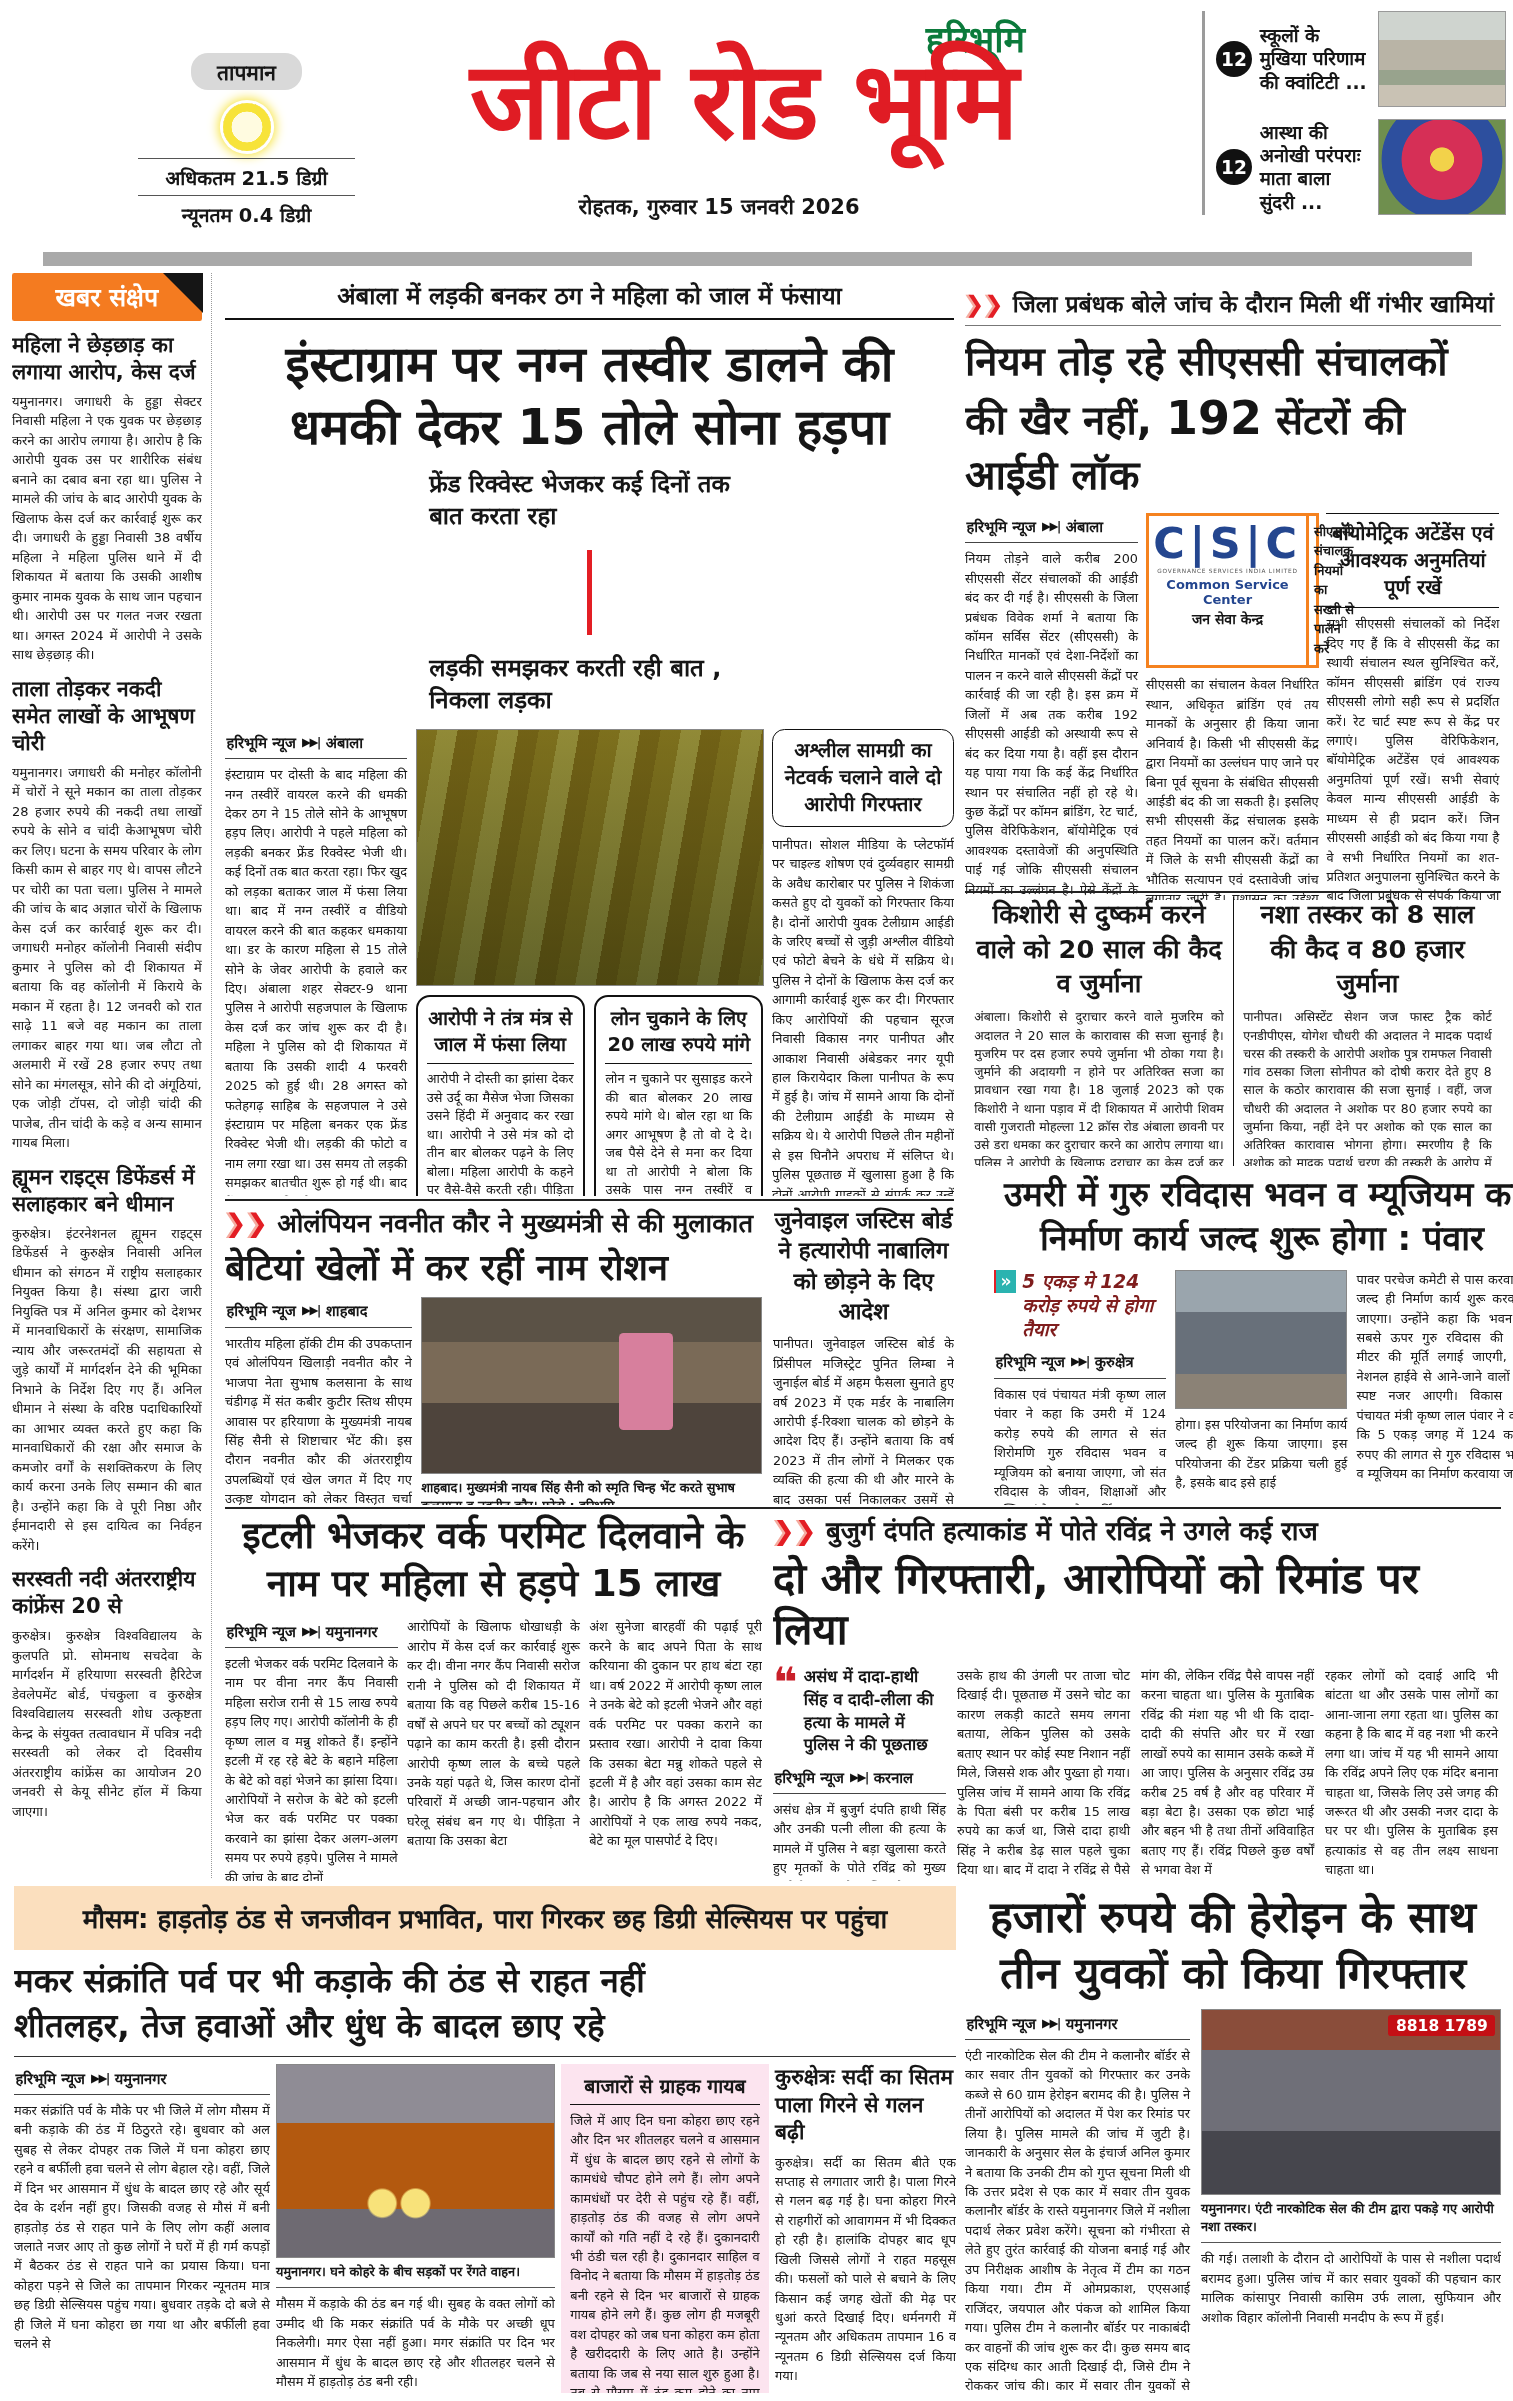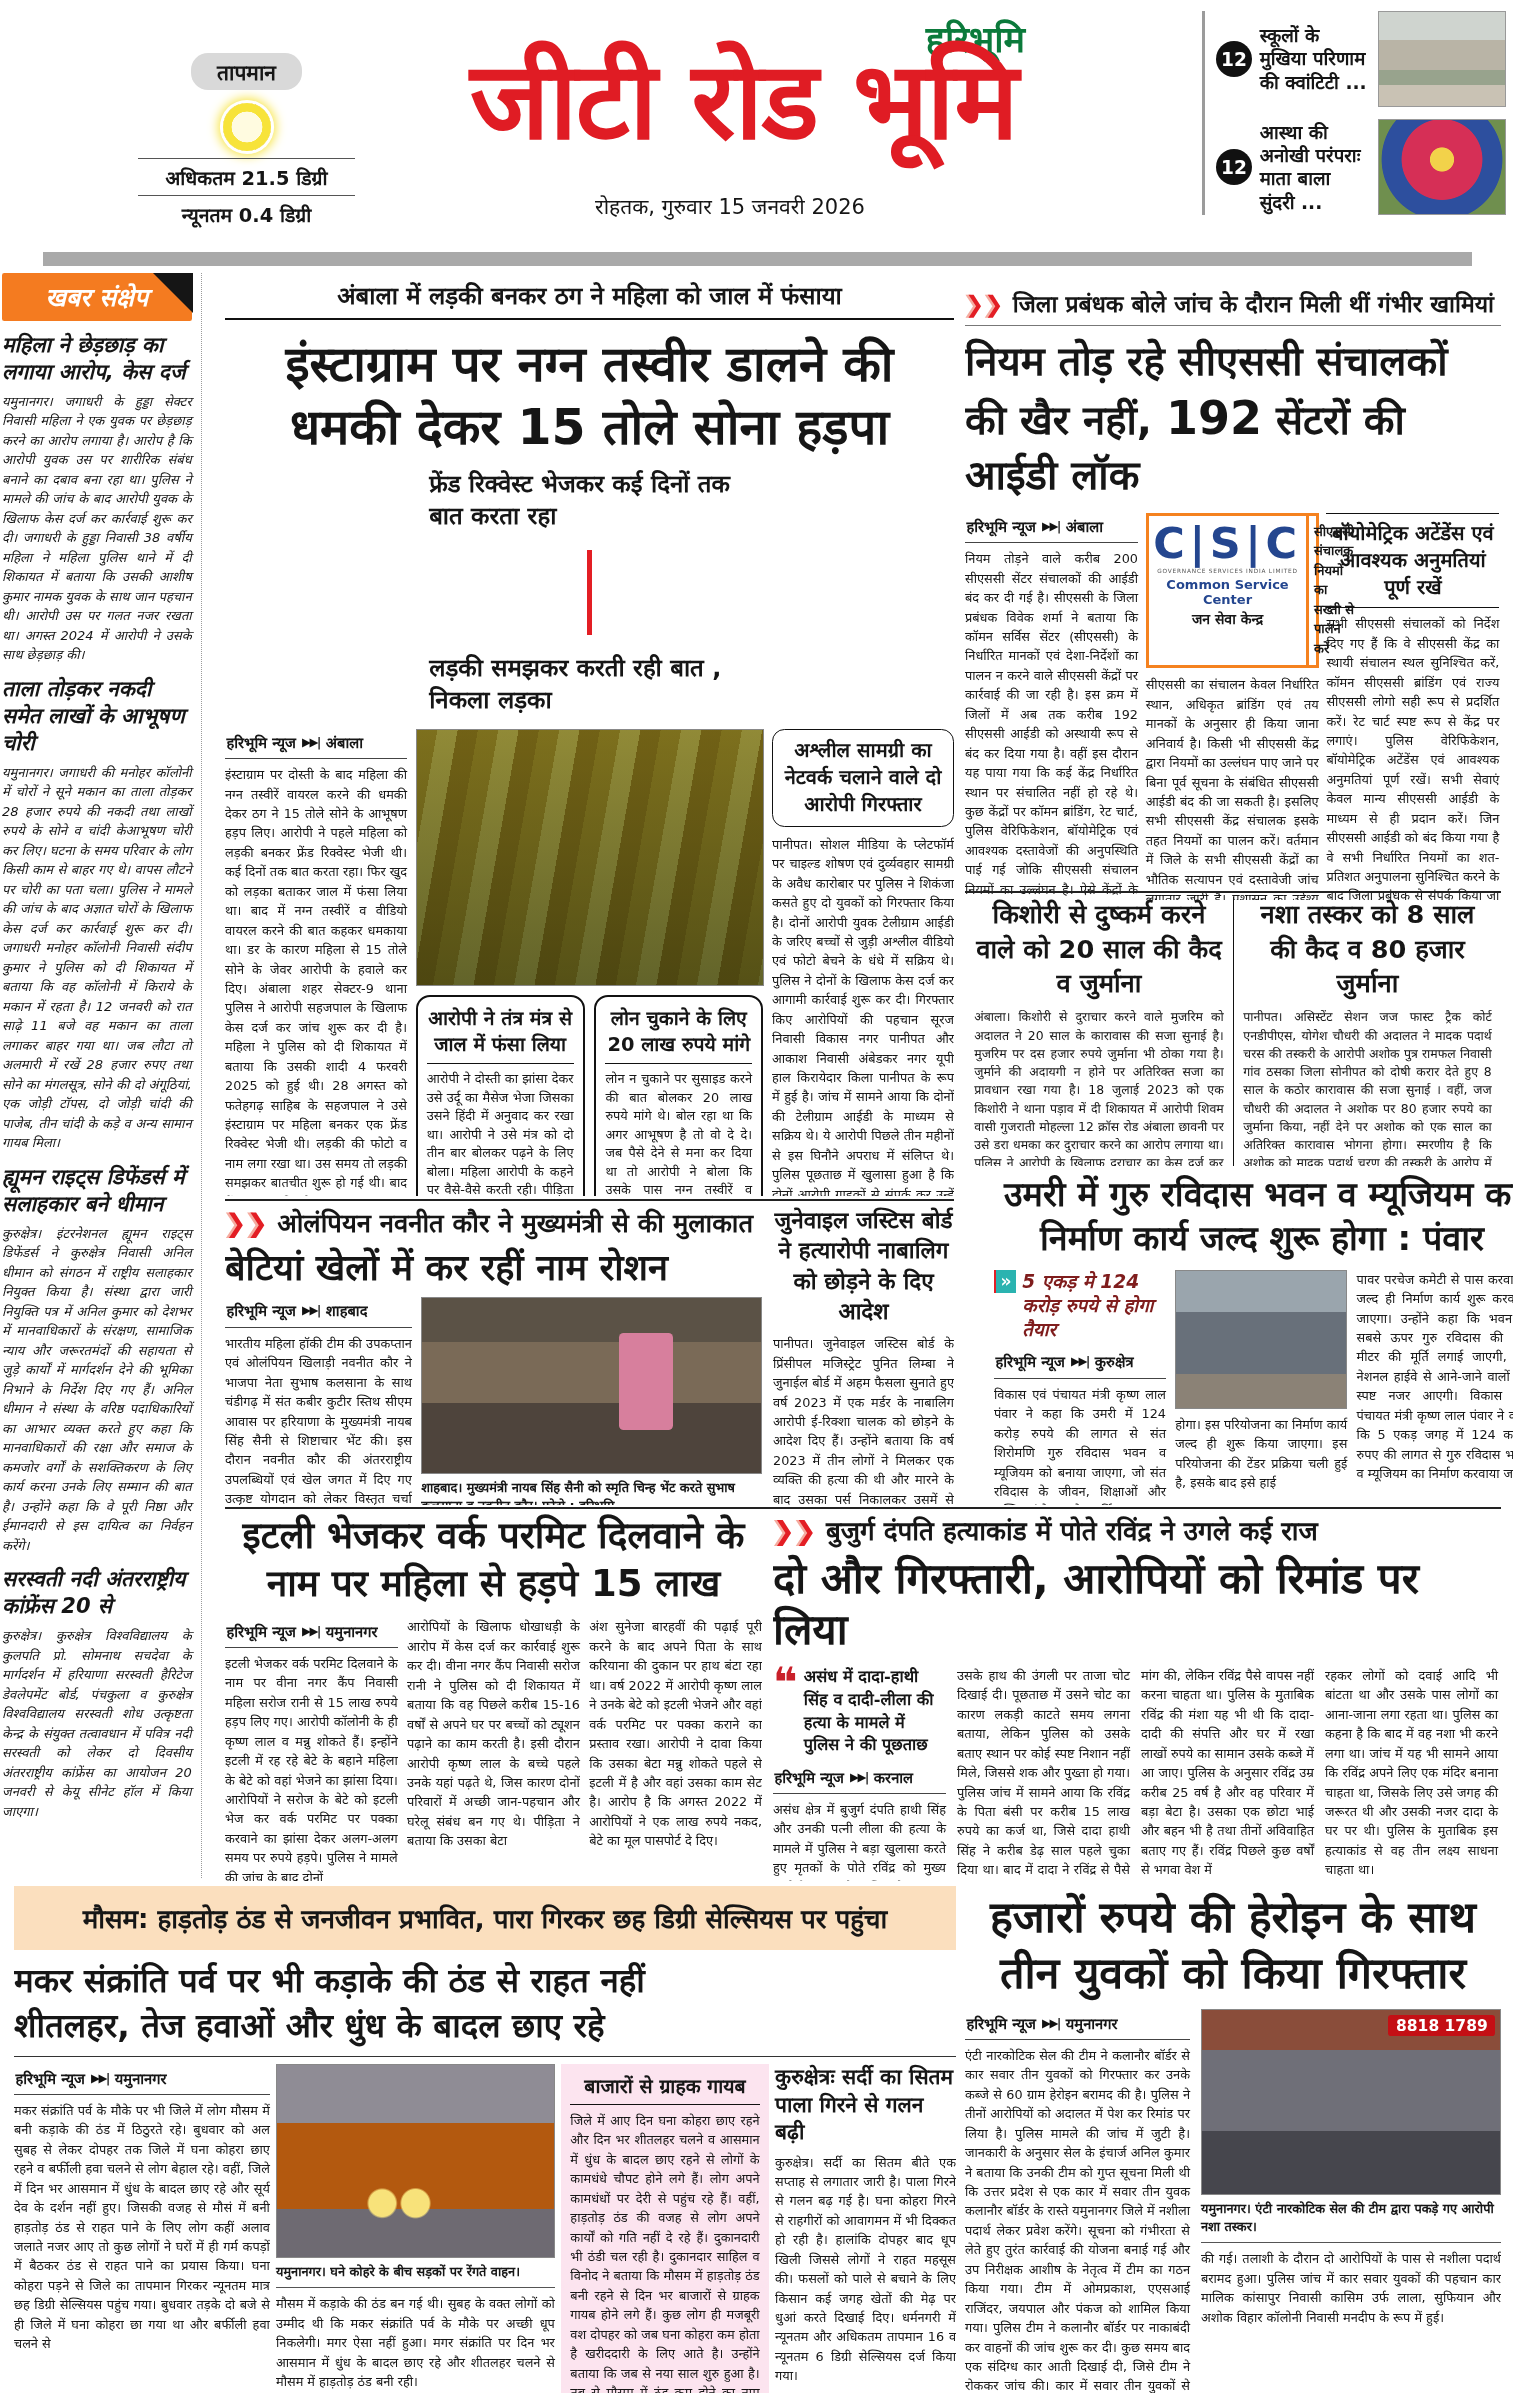--- a/index.html
+++ b/index.html
@@ -8,39 +8,39 @@
   .page { position:relative; width:1514px; height:2401px; background:#ffffff; margin:0 auto; overflow:hidden; }
 
   
   .temp-box { position:absolute; left:138px; top:53px; width:217px; text-align:center; }
   .temp-pill { display:inline-block; background:#d9d9d9; border-radius:17px; padding:4.6px 26px; font-weight:bold; font-size:21px; }
   .sun { width:48px; height:48px; margin:12.4px auto 7.7px; border-radius:50%; background:radial-gradient(circle at 50% 50%, #fffbe0 0 45%, #f7e33a 46% 70%, #e8c410 71% 100%); box-shadow:0 0 0 3.1px #fff, 0 0 11px 4.6px #f7e33a; }
   .temp-line { font-weight:bold; font-size:19.4px; padding:4.6px 0; border-top:1.5px solid #555; }
   .temp-line:first-of-type { border-top:none; }
   .brand-green { position:absolute; left:743px; top:14px; width:465px; text-align:center; color:#0b7a3b; font-size:36px; font-weight:bold; }
   .paper-title { position:absolute; left:310px; top:40px; width:867px; text-align:center; color:#e01c24; font-weight:bold; font-size:107px; line-height:1.15; letter-spacing:-1.5px; white-space:nowrap; }
-  .dateline { position:absolute; left:420px; top:192px; width:620px; text-align:center; font-size:21px; font-weight:normal; }
+  .dateline { position:absolute; left:409px; top:192px; width:620px; text-align:center; font-size:21px; font-weight:bold; }
   .teasers { position:absolute; left:1202px; top:11px; width:304px; border-left:3.1px solid #9b9b9b; padding-left:11px; display:flex; flex-direction:column; gap:12.4px; }
   .teaser { display:flex; align-items:center; gap:7.7px; }
   .badge { min-width:36px; height:36px; border-radius:50%; background:#111; color:#fff; font-weight:bold; font-size:18.6px; display:flex; align-items:center; justify-content:center; }
   .teaser-text { width:112px; font-weight:bold; font-size:18.6px; line-height:1.25; }
   .teaser-photo { width:130px; height:96px; border:0.8px solid #999; }
   .photo-school { background:linear-gradient(180deg,#cfd4cf 0 30%, #b9b4a6 30% 62%, #98a38d 62% 78%, #c9c2b4 78% 100%); }
   .photo-deity { background:radial-gradient(circle at 50% 42%, #f2d24a 0 14%, #d62f56 15% 48%, #2d4f9e 49% 72%, #6f8f4e 73% 100%); }
   .gray-bar { position:absolute; left:43px; top:252px; width:1429px; height:14px; background:#a9a9a9; }
 
   
   .rule { position:absolute; background:#222; }
   .byline { display:flex; align-items:center; gap:6.2px; font-weight:bold; font-size:14.7px; border-bottom:1.5px solid #444; padding:3.1px 1.5px 6.2px; margin-bottom:6.2px; }
   .byline .arr { color:#111; font-size:11.6px; letter-spacing:-1.5px; }
   .body-txt { font-size:12.8px; line-height:1.52; text-align:justify; }
   .kicker-chev::before { content:"❯❯"; color:#e31e24; margin-right:9.3px; text-shadow:-3.1px 0 0 #f5aca0; }
 
   
-  .sidebar { position:absolute; left:2px; top:273px; width:200px; height:1605px; border-right:0.8px dotted #9a9a9a; padding-right:9.3px; overflow:hidden;font-style:italic; }
+  .sidebar { position:absolute; left:12px; top:273px; width:200px; height:1605px; border-right:0.8px dotted #9a9a9a; padding-right:9.3px; overflow:hidden; }
   .sb-head { position:relative; background:#f47b20; color:#fff; font-weight:bold; font-size:25px; text-align:center; padding:6.2px 0 7.7px; margin-bottom:7.7px; border-radius:2.3px; }
   .sb-head .fold { position:absolute; right:-1.5px; top:0; width:0; height:0; border-top:40px solid #151515; border-left:40px solid transparent; }
   .sb-title { font-weight:bold; font-size:21px; line-height:1.28; margin:11px 0 6.2px; }
   .sb-body { font-size:13px; line-height:1.5; text-align:justify; }
 
   
   .main-story { position:absolute; left:225px; top:273px; width:729px; height:923px; overflow:hidden; }
   .m-kicker { font-weight:bold; font-size:24px; text-align:center; padding:4.6px 0 7.7px; border-bottom:2.3px solid #111; }
   .m-headline { font-weight:bold; font-size:49px; line-height:1.3; text-align:center; margin:12.4px 0 7.7px; }
   .m-subrow { display:flex; align-items:center; justify-content:center; gap:17px; margin:4.6px 0 12.4px;flex-direction:column; }

